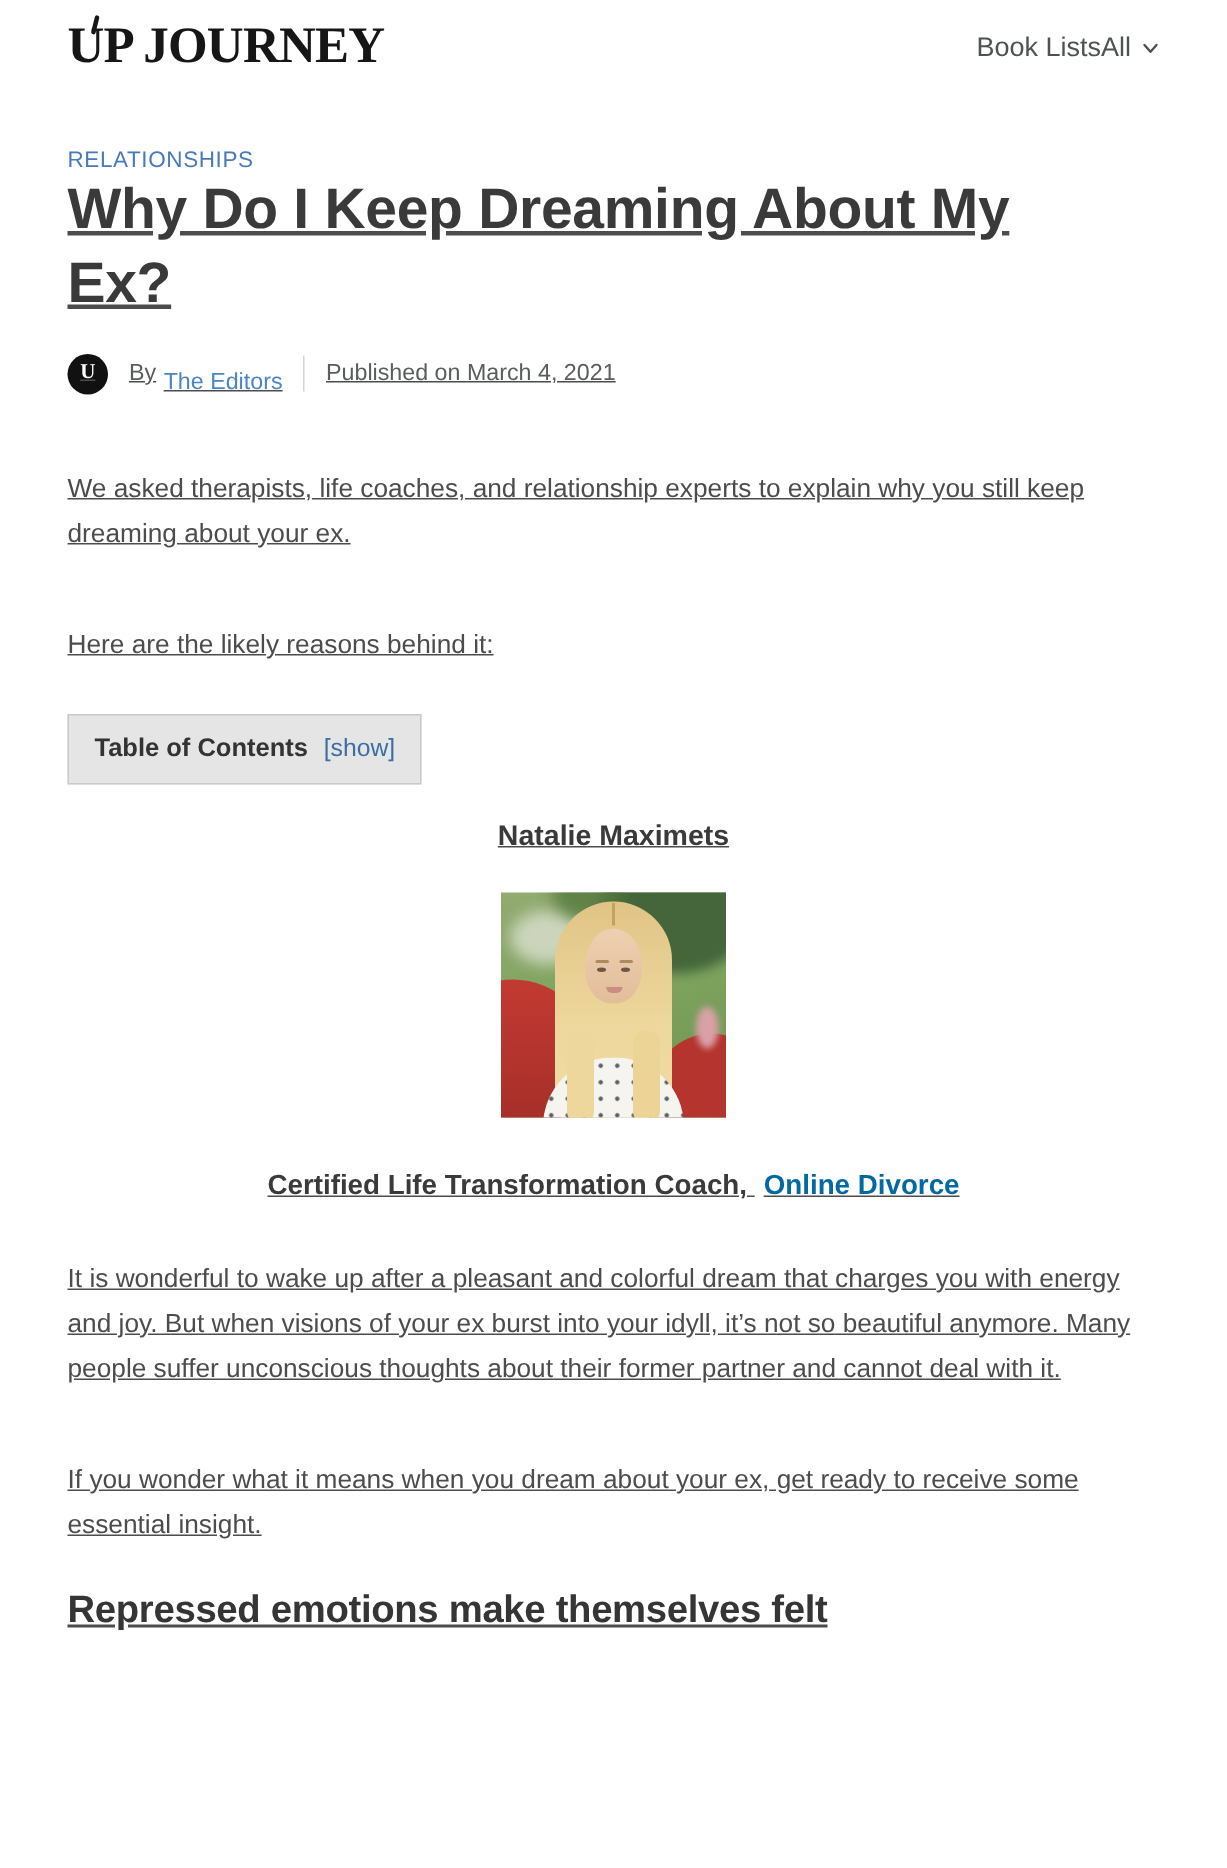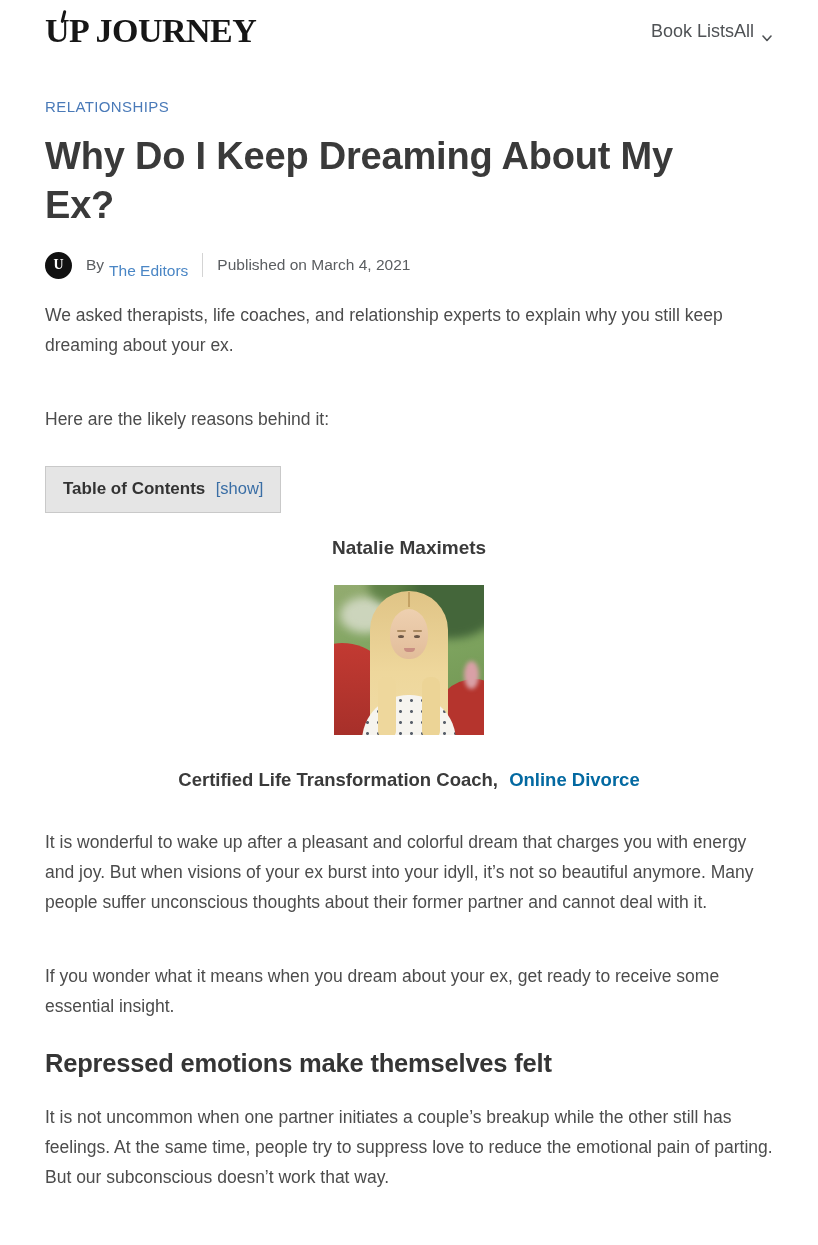--- a/index.html
+++ b/index.html
@@ -21,53 +21,53 @@
     font-weight: 700; font-size: 34px; color: #161616;
     letter-spacing: -0.5px; position: relative; cursor: pointer;
     line-height: 1;
   }
   .logo .accent {
     position: absolute; left: 17px; top: -4px; width: 2.5px; height: 13px;
     background: #161616; transform: rotate(14deg); border-radius: 2px;
   }
   .nav { display: flex; align-items: center; }
   .nav-link { font-size: 18px; color: #4f5255; cursor: pointer; text-decoration: none; }
-  .nav-dropdown { display: flex; align-items: flex-end; gap: 7px; cursor: pointer; }
+  .nav-dropdown { display: flex; align-items: center; gap: 7px; cursor: pointer; }
   .chevron { width: 12px; height: 12px; display: inline-block; }
 
   
-  .content { width: 728px; margin: 0 0 0 45px; }
+  .content { width: 728px; margin: 0 0 0 45px; text-decoration: underline; }
 
   .category {
     display: inline-block; margin-top: 46px;
     font-size: 15px; letter-spacing: 0.4px;
     color: #4a7ab8; text-decoration: none; cursor: pointer;
   }
 
   h1.article-title {
-    margin-top: 16px; max-width: 705px;
+    max-width: 705px;
     font-size: 38px; line-height: 49px; font-weight: 700;
     color: #3a3a3a; letter-spacing: -0.2px;
   }
 
   .byline { margin-top: 20px; display: flex; align-items: center; }
   .avatar {
     width: 27px; height: 27px; border-radius: 50%;
     background: #111; color: #fff;
     font-family: "Liberation Serif", serif; font-weight: 700; font-size: 14px;
     display: flex; align-items: center; justify-content: center;
     cursor: pointer; flex: 0 0 auto;
   }
   .byline .by { margin-left: 14px; font-size: 15.5px; color: #5a5d60; }
   .byline .author { margin-left: 5px; font-size: 15.5px; color: #4a86c5; text-decoration: none; cursor: pointer; margin-top: 12px; }
   .byline .divider { width: 1px; height: 24px; background: #d4d4d4; margin: 0 14px; }
   .byline .published { font-size: 15.5px; color: #5a5d60; }
 
   p.body-p { margin-top: 44px; font-size: 17.5px; line-height: 30px; color: #4c4c4c; }
-  p.first-p { margin-top: 20px; }
+  p.first-p { margin-top: 46px; }
 
   
   .toc-box {
     display: inline-block; margin-top: 32px;
     border: 1px solid #c9c9c9; background: #e5e5e5;
     padding: 12px 17px 13px 17px;
   }
   .toc-title { font-size: 17px; font-weight: 700; color: #333; }
   .toc-toggle { font-size: 16.5px; color: #3a6ea5; margin-left: 6px; text-decoration: none; cursor: pointer; }
 
@@ -184,16 +184,15 @@
   <div class="expert-caption">
     <span>Certified Life Transformation Coach,</span>
     <a class="caption-link">Online Divorce</a>
   </div>
 
   <p class="body-p after-caption">It is wonderful to wake up after a pleasant and colorful dream that charges you with energy and joy. But when visions of your ex burst into your idyll, it’s not so beautiful anymore. Many people suffer unconscious thoughts about their former partner and cannot deal with it.</p>
   <p class="body-p">If you wonder what it means when you dream about your ex, get ready to receive some essential insight.</p>
 
   <h2 class="section-heading">Repressed emotions make themselves felt</h2>
 
-  <p class="body-p after-h2">It is not uncommon when one partner initiates a couple’s breakup while the other still has feelings. At the same time, people try to suppress love to reduce the emotional pain of parting. But our subconscious doesn’t work that way.</p>
 
   <div class="bottom-pad"></div>
 </main>
 
 </body></html>

